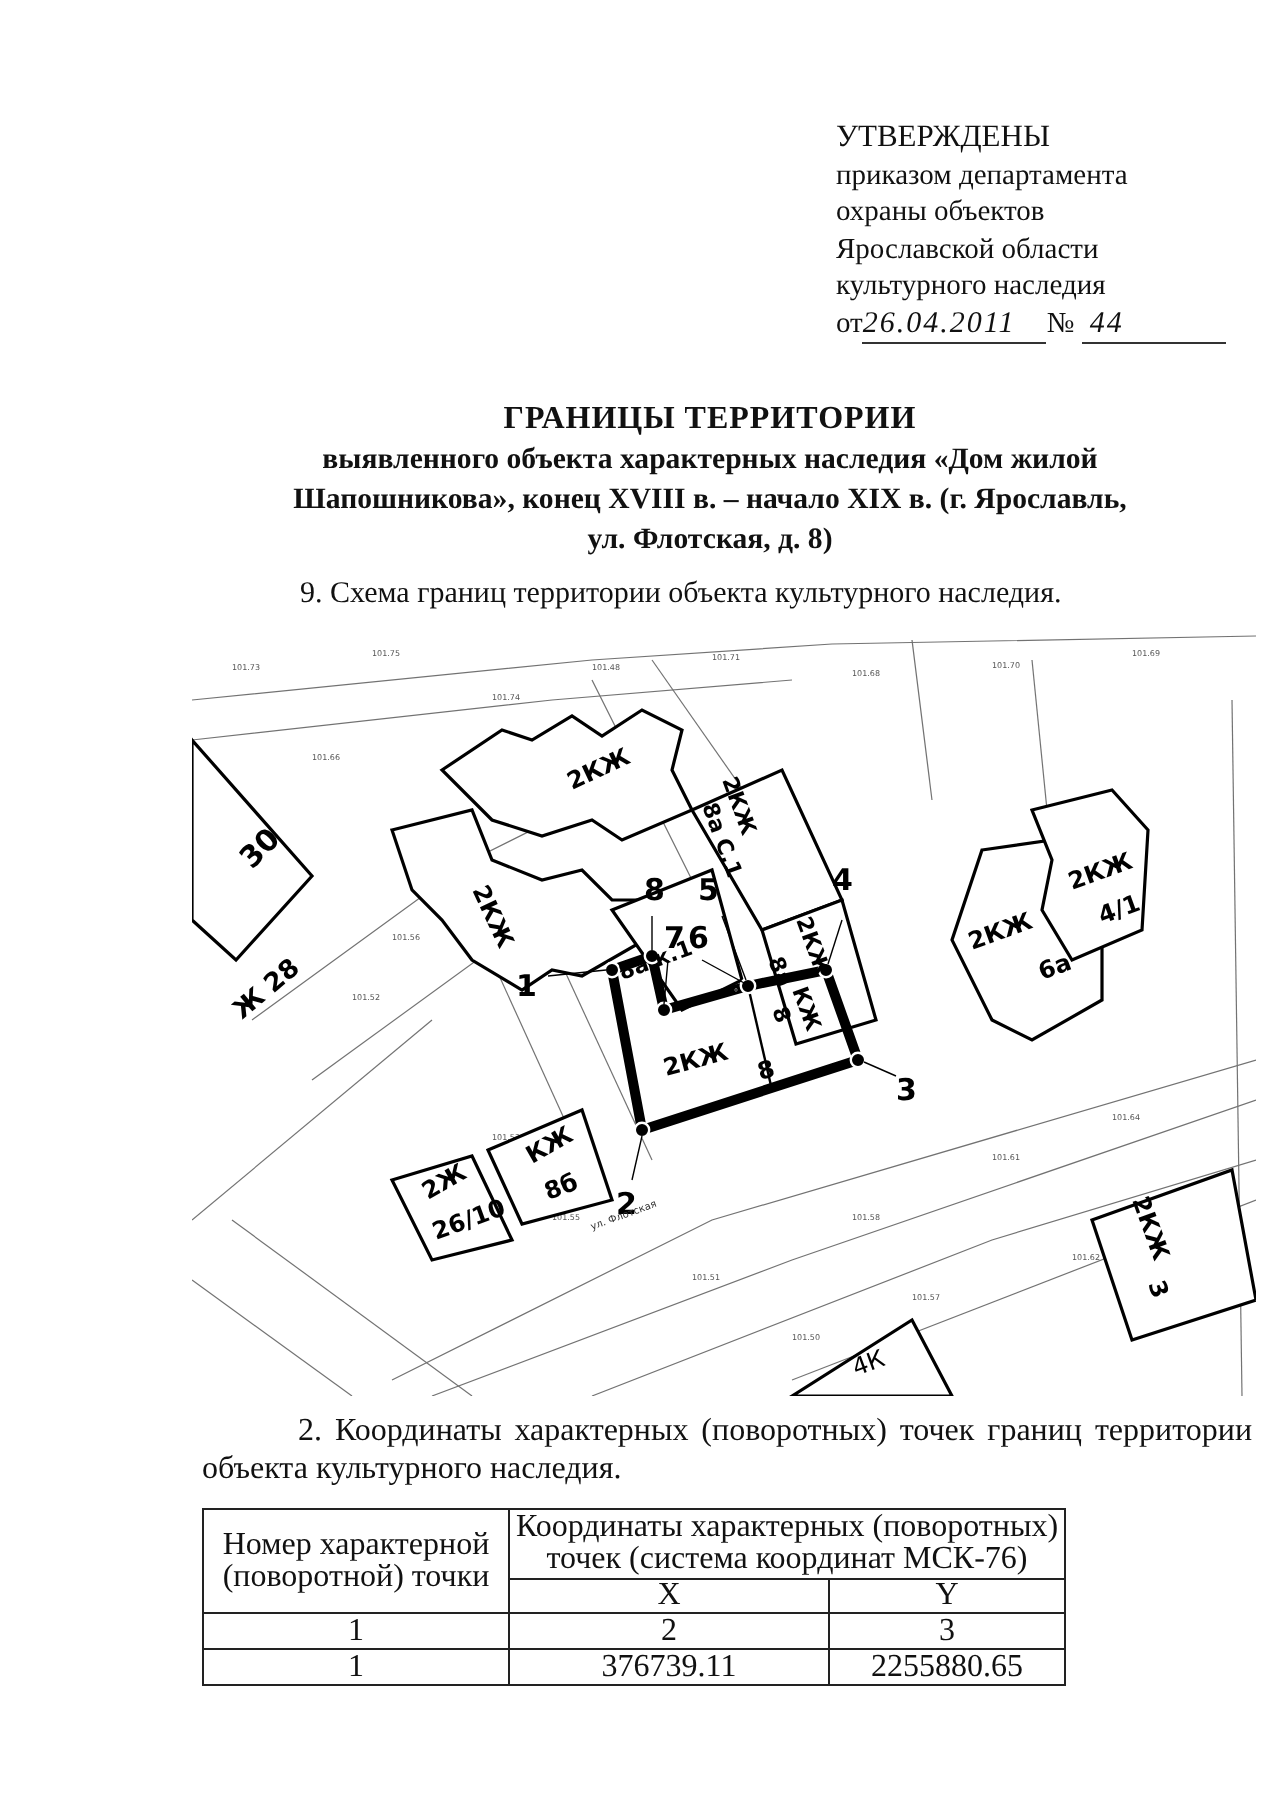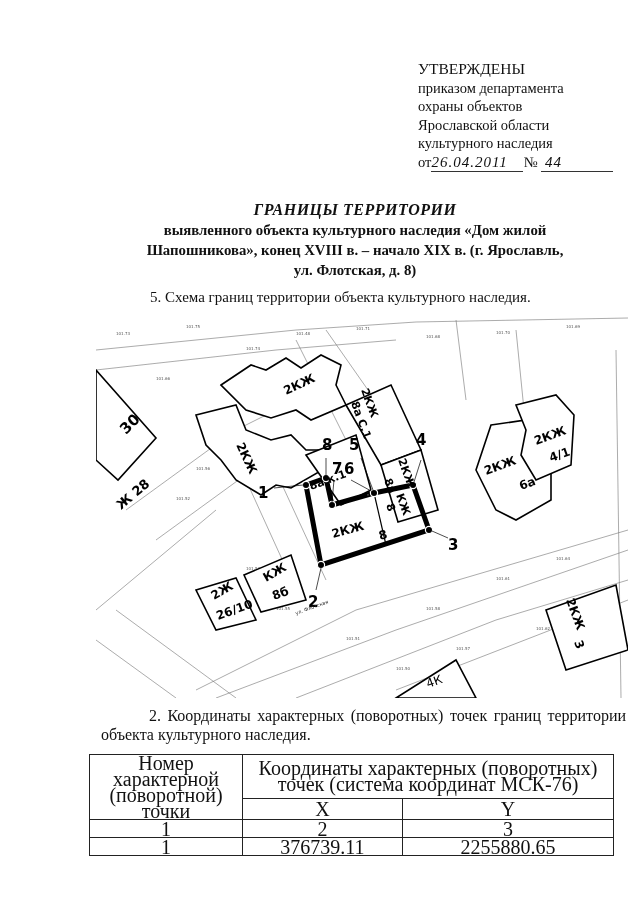--- a/index.html
+++ b/index.html
@@ -5,53 +5,53 @@
   html, body { margin:0; padding:0; background:#ffffff; }
   body { width:640px; height:905px; position:relative; overflow:hidden;
          font-family:"Liberation Serif", "DejaVu Serif", serif; color:#111; }
   .abs { position:absolute; }
   .approval { left:418px; top:60px; width:215px; font-size:14.5px; line-height:18.5px; }
   .approval div { white-space:nowrap; }
   .approval .title { font-size:15.5px; }
   .hand { font-family:Liberation Serif, serif; font-size:15px; font-style:italic; letter-spacing:1px; }
   .uline { display:inline-block; border-bottom:1px solid #333; }
   .heading { left:100px; top:200px; width:510px; text-align:center; font-weight:bold; }
-  .heading .h1 { font-size:16px; line-height:20px; letter-spacing:0.5px;font-style:italic; }
+  .heading .h1 { font-size:16px; line-height:20px; letter-spacing:0.5px; }
   .heading .h2 { font-size:14.8px; line-height:20px; }
   .section1 { left:150px; top:289px; font-size:15px; white-space:nowrap; }
   .map { left:96px; top:310px; width:532px; height:388px; }
   .section2 { left:101px; top:706px; width:525px; font-size:16px; line-height:19px; text-align:justify; text-indent:48px; }
-  table.coords { position:absolute; left:89px; top:754px; width:525px; border-collapse:collapse;
-                 font-size:20px; line-height:16px; }
+  table.coords { position:absolute; left:101px; top:754px; width:432px; border-collapse:collapse;
+                 font-size:16px; line-height:16px; }
   table.coords td { border:1px solid #222; text-align:center; padding:0 2px; vertical-align:middle; }
   .maplabel { font-family:"DejaVu Sans", sans-serif; font-weight:bold; }
 </style>
 </head>
 <body>
 
 <div class="abs approval">
   <div class="title">УТВЕРЖДЕНЫ</div>
   <div>приказом департамента</div>
   <div>охраны объектов</div>
   <div>Ярославской области</div>
   <div>культурного наследия</div>
   <div>
     <span>от</span><span class="uline hand" style="width:92px;">26.04.2011</span><span>№</span>
     <span class="uline hand" style="width:68px;padding-left:4px;">44</span>
   </div>
 </div>
 
 <div class="abs heading">
   <div class="h1">ГРАНИЦЫ ТЕРРИТОРИИ</div>
-  <div class="h2">выявленного объекта культурного наследия «Дом жилой</div>
+  <div class="h2">выявленного объекта характерных наследия «Дом жилой</div>
   <div class="h2">Шапошникова», конец XVIII в. – начало XIX в. (г. Ярославль,</div>
   <div class="h2">ул. Флотская, д. 8)</div>
 </div>
 
-<div class="abs section1">5. Схема границ территории объекта культурного наследия.</div>
+<div class="abs section1">9. Схема границ территории объекта культурного наследия.</div>
 
 <svg class="abs map" viewBox="0 0 532 388" width="532" height="388">
   <g stroke="#444" stroke-width="0.6" fill="none" opacity="0.75">
     <path d="M0 40 L200 20 L320 12 L532 8"></path>
     <path d="M0 60 L180 40 L300 30"></path>
     <path d="M30 200 L140 120 L240 70"></path>
     <path d="M60 230 L170 150"></path>
     <path d="M0 300 L120 200"></path>
     <path d="M200 30 L260 150"></path>
     <path d="M230 20 L300 120"></path>

